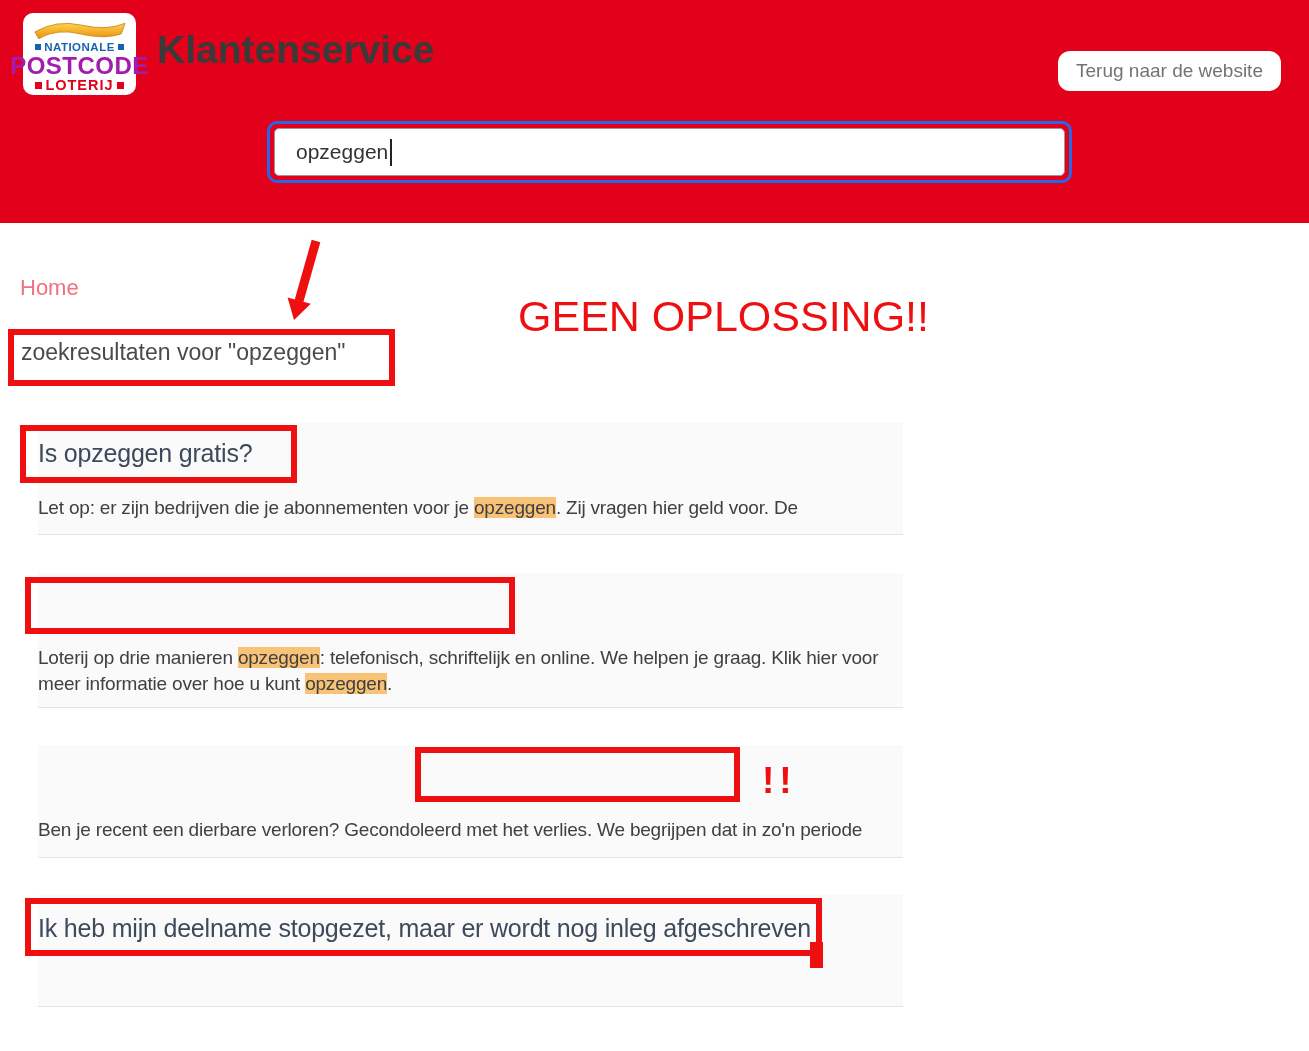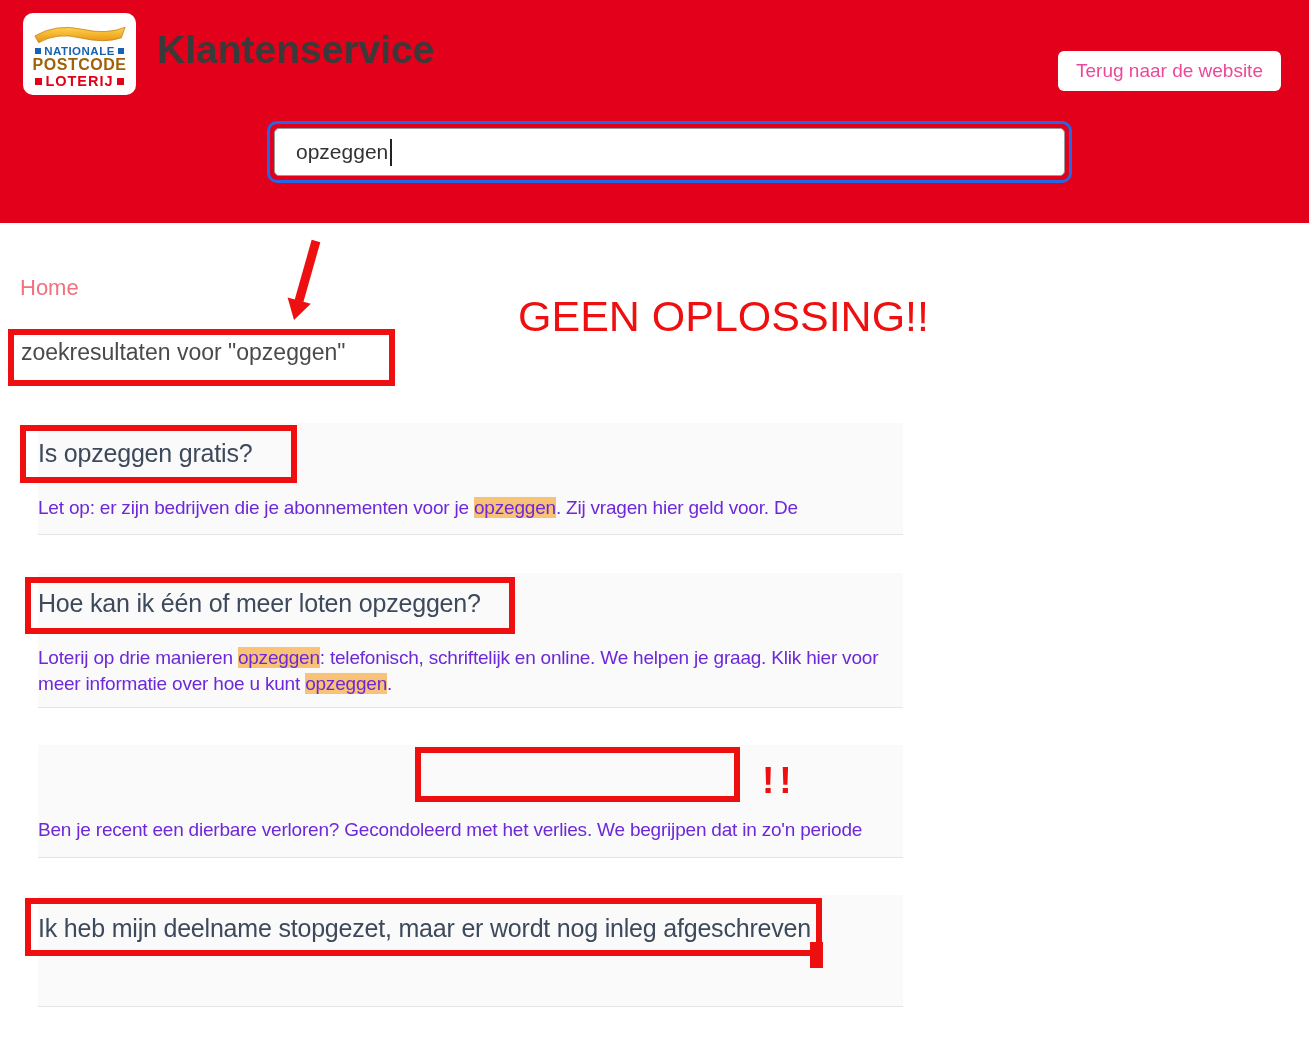--- a/index.html
+++ b/index.html
@@ -8,29 +8,29 @@
   #page { position:relative; width:1309px; height:1051px; background:#fff; overflow:hidden; }
 
   
   #header { position:absolute; left:0; top:0; width:1309px; height:223px; background:#e2001a; }
   #logo { position:absolute; left:23px; top:13px; width:113px; height:82px; background:#fff;
           border-radius:10px; display:flex; flex-direction:column; align-items:center;
           justify-content:center; padding-top:2px; cursor:pointer; }
   #logo svg { width:96px; height:26px; margin-bottom:-2px; }
   .logo-line { display:flex; align-items:center; gap:3px; font-weight:700; line-height:1.05; }
   .logo-line.nationale { font-size:11.5px; color:#1763af; letter-spacing:.5px; }
-  .logo-line.postcode  { font-size:16px;  color:#a16207; letter-spacing:.5px; }
+  .logo-line.postcode  { font-size:24px;  color:#a21caf; letter-spacing:.5px; }
   .logo-line.loterij   { font-size:14.5px;color:#e2001a; letter-spacing:1px; }
   .logo-line.nationale::before,.logo-line.nationale::after
       { content:""; width:6px; height:6px; background:#1763af; }
   .logo-line.loterij::before,.logo-line.loterij::after
       { content:""; width:7px; height:7px; background:#e2001a; }
   #header-title { position:absolute; left:157px; top:28px; font-size:39px; font-weight:700; color:#3a3a3a; }
   #back-btn { position:absolute; left:1058px; top:51px; width:223px; height:40px; background:#fff;
-              border:none; border-radius:6px; color:#ec4899; font-size:19px;
+              border:none; border-radius:12px; color:#737373; font-size:19px;
               font-family:"Liberation Sans",sans-serif; display:flex; align-items:center;
               justify-content:center; cursor:pointer; }
   #search-wrap { position:absolute; left:267px; top:121px; width:805px; height:62px;
                  border:3px solid #2468e8; border-radius:10px; padding:4px; }
   #search-input { width:100%; height:100%; background:#fff; border:1px solid #9a9a9a;
                   border-radius:5px; display:flex; align-items:center; padding-left:21px;
                   font-size:21px; color:#333; cursor:text; }
   #caret { width:2px; height:27px; background:#222; margin-left:2px; }
 
   
@@ -48,21 +48,21 @@
           border-bottom:1px solid #e4e4e4; }
   #card-1 { top:423px; height:112px; }
   #card-2 { top:573px; height:135px; }
   #card-3 { top:745px; height:113px; }
   #card-4 { top:895px; height:112px; }
   .card-title { position:absolute; left:0; top:16px; font-size:25px; font-weight:400;
                 color:#3d4a5c; letter-spacing:-0.2px; cursor:pointer; }
   #card-3 .card-title { top:21px; }
   #card-4 .card-title { top:19px; }
   .card-snippet { position:absolute; left:0; top:72px; width:860px; font-size:19px;
-                  line-height:26px; color:#6d28d9; letter-spacing:-0.2px; }
+                  line-height:26px; color:#404040; letter-spacing:-0.2px; }
   .hl { background:#f8c377; }
 
   
   .anno { position:absolute; pointer-events:none; }
   .anno-box { position:absolute; border:6px solid #ee1010; }
   #box-heading { left:8px;   top:329px; width:387px; height:57px; }
   #box-r1      { left:20px;  top:425px; width:277px; height:58px; }
   #box-r2      { left:25px;  top:577px; width:490px; height:57px; }
   #box-r3      { left:415px; top:747px; width:325px; height:55px; }
   #box-r4      { left:25px;  top:898px; width:797px; height:58px; }
@@ -105,21 +105,20 @@
   <a id="breadcrumb">Home</a>
 
   <div id="results-heading">zoekresultaten voor "opzeggen"</div>
 
 
   <div class="card" id="card-1">
     <div class="card-title">Is opzeggen gratis?</div>
     <div class="card-snippet"><span>Let op: er zijn bedrijven die je abonnementen voor je </span><span class="hl">opzeggen</span><span>. Zij vragen hier geld voor. De</span></div>
   </div>
   <div class="card" id="card-2">
-    <div class="card-title">Hoe kan ik één of meer loten opzeggen?</div>
     <div class="card-snippet"><span>Loterij op drie manieren </span><span class="hl">opzeggen</span><span>: telefonisch, schriftelijk en online. We helpen je graag. Klik hier voor meer informatie over hoe u kunt </span><span class="hl">opzeggen</span><span>.</span></div>
   </div>
   <div class="card" id="card-3">
     <div class="card-snippet"><span>Ben je recent een dierbare verloren? Gecondoleerd met het verlies. We begrijpen dat in zo'n periode</span></div>
   </div>
   <div class="card" id="card-4">
     <div class="card-title">Ik heb mijn deelname stopgezet, maar er wordt nog inleg afgeschreven</div>
   </div>
 
   <div class="anno" style="inset:0;">

